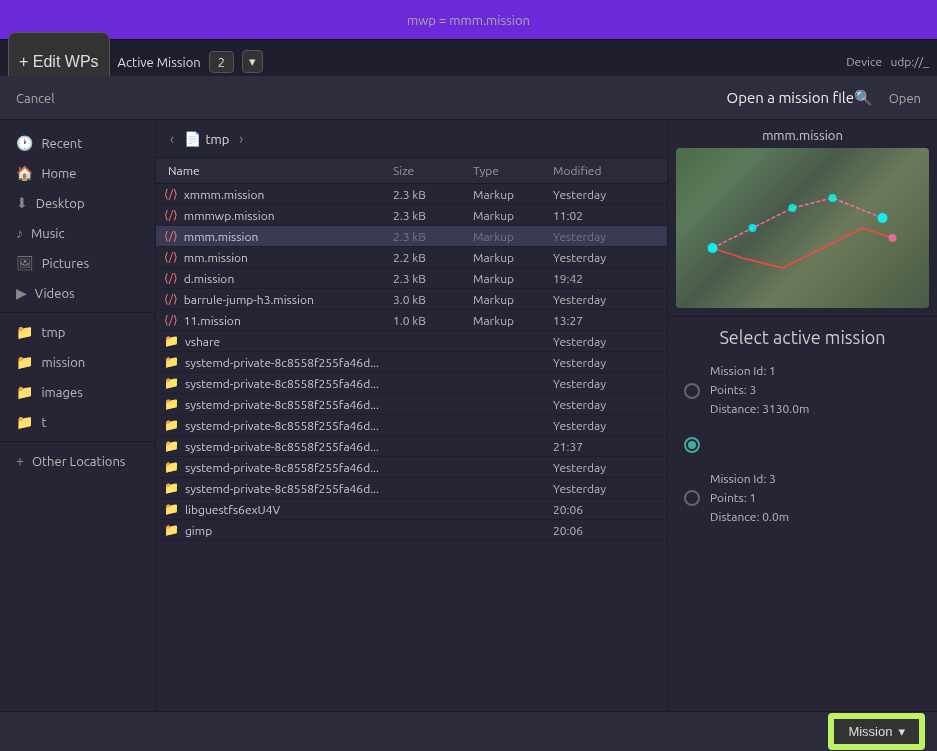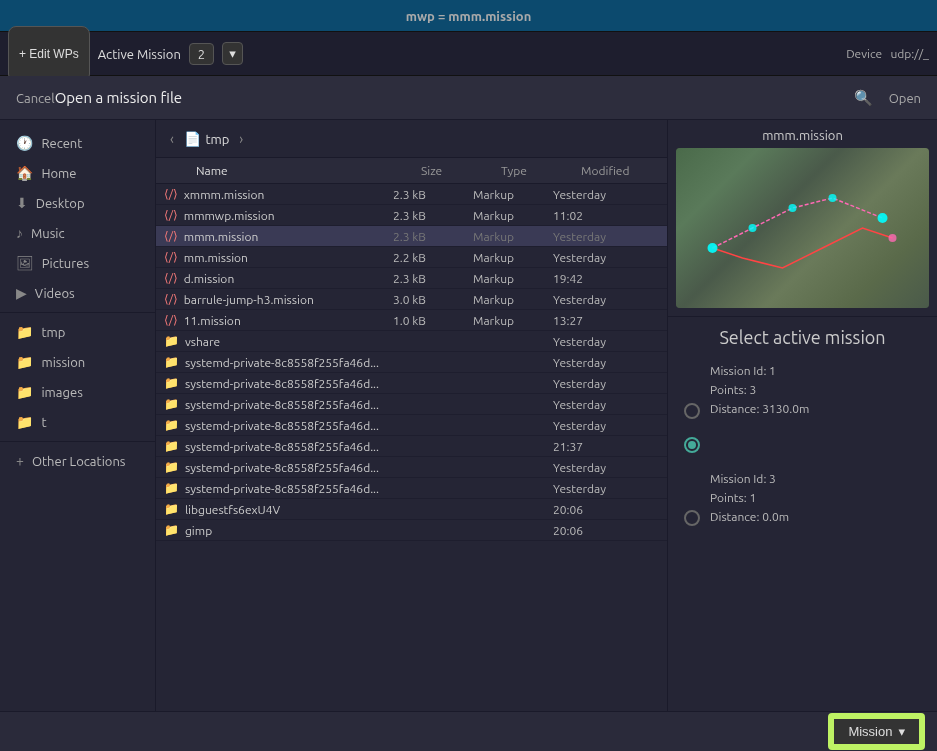--- a/index.html
+++ b/index.html
@@ -9,49 +9,48 @@
       font-size: 13px;
       color: #ccc;
       width: 937px;
       height: 751px;
       overflow: hidden;
       position: relative;
     }
 
     
     .title-bar {
-      background: #0c4a6e;
-      height: 32px;
+      background: #6d28d9;
+      height: 40px;
       display: flex;
       align-items: center;
       justify-content: center;
       color: #aaa;
       font-size: 13px;
       border-bottom: 1px solid #111;
-      font-weight: bold;
     }
 
     
     .toolbar {
       background: #1e1e2e;
       height: 44px;
       display: flex;
       align-items: center;
       padding: 0 8px;
       gap: 8px;
       border-bottom: 1px solid #111;
     }
     .toolbar-btn {
       background: #333;
       border: 1px solid #555;
       color: #ddd;
       padding: 20px 10px;
       border-radius: 8px;
       cursor: pointer;
-      font-size: 12px;
+      font-size: 16px;
       display: flex;
       align-items: center;
       gap: 4px;
     }
     .active-mission-label {
       color: #ddd;
       font-size: 13px;
     }
     .mission-num {
       background: #333;
@@ -96,21 +95,21 @@
       padding: 0 16px;
       border-bottom: 1px solid #1a1a2a;
     }
     .dialog-cancel {
       color: #aaa;
       cursor: pointer;
       font-size: 13px;
     }
     .dialog-title {
       flex: 1;
-      text-align: left;
+      text-align: right;
       font-size: 15px;
       color: #eee;
     }
     .dialog-search-icon {
       color: #aaa;
       cursor: pointer;
       margin-right: 16px;
       font-size: 15px;
     }
     .dialog-open-btn {
@@ -198,21 +197,20 @@
       border-bottom: 1px solid #1a1a2a;
       position: sticky;
       top: 0;
       z-index: 2;
     }
     .col-header {
       color: #999;
       font-size: 12px;
       padding: 2px 4px;
       cursor: pointer;
-      margin-left: 28px;
     }
     .col-header.sorted { color: #ddd; }
 
     
     .file-row {
       display: grid;
       grid-template-columns: 1fr 80px 80px 110px;
       padding: 3px 8px;
       border-bottom: 1px solid #1e1e2e;
       cursor: pointer;
@@ -285,21 +283,21 @@
 
     
     .mission-selector-title {
       text-align: center;
       color: #ccc;
       font-size: 18px;
       padding: 10px 8px 6px;
     }
     .mission-option {
       display: flex;
-      align-items: flex-end;
+      align-items: center;
       gap: 10px;
       padding: 8px 16px;
       cursor: pointer;
     }
     .radio-btn {
       width: 16px;
       height: 16px;
       border-radius: 50%;
       border: 2px solid #666;
       margin-top: 2px;

